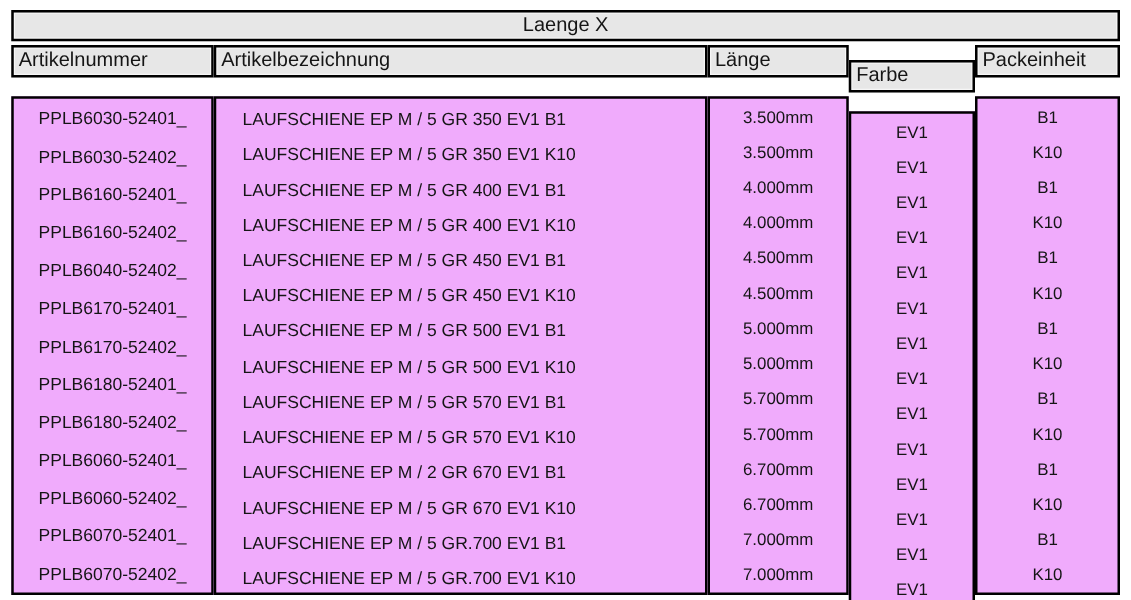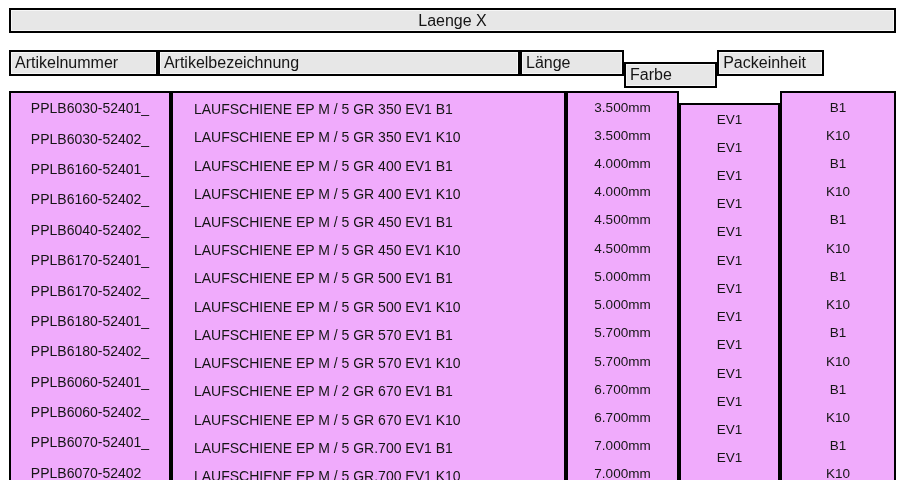--- a/index.html
+++ b/index.html
@@ -19,26 +19,26 @@
   .page { position: relative; padding: 8px 0 0 9px; }
   .tbl { width: 887px; }
 
   
   .title-bar {
     width: 887px; height: 25px;
     border: 2px solid var(--border);
     background: var(--header-bg);
     display: flex; align-items: center; justify-content: center;
     font-size: 16px;
-    margin-bottom: 17px;
+    margin-bottom: 3px;
     box-shadow: inset 0 0 0 1px #f6f6f6;
   }
 
   
-  .header-row { display: flex; width: 815px; margin-bottom: 3px; text-align: center; }
+  .header-row { display: flex; width: 887px; margin-bottom: 3px; text-align: center; }
   .hcell {
     height: 26px;
     border: 2px solid var(--border);
     background: var(--header-bg);
     display: flex; align-items: center;
     padding-left: 4px;
     font-size: 16px;
     box-shadow: inset 0 0 0 1px #f6f6f6;
   }
 

